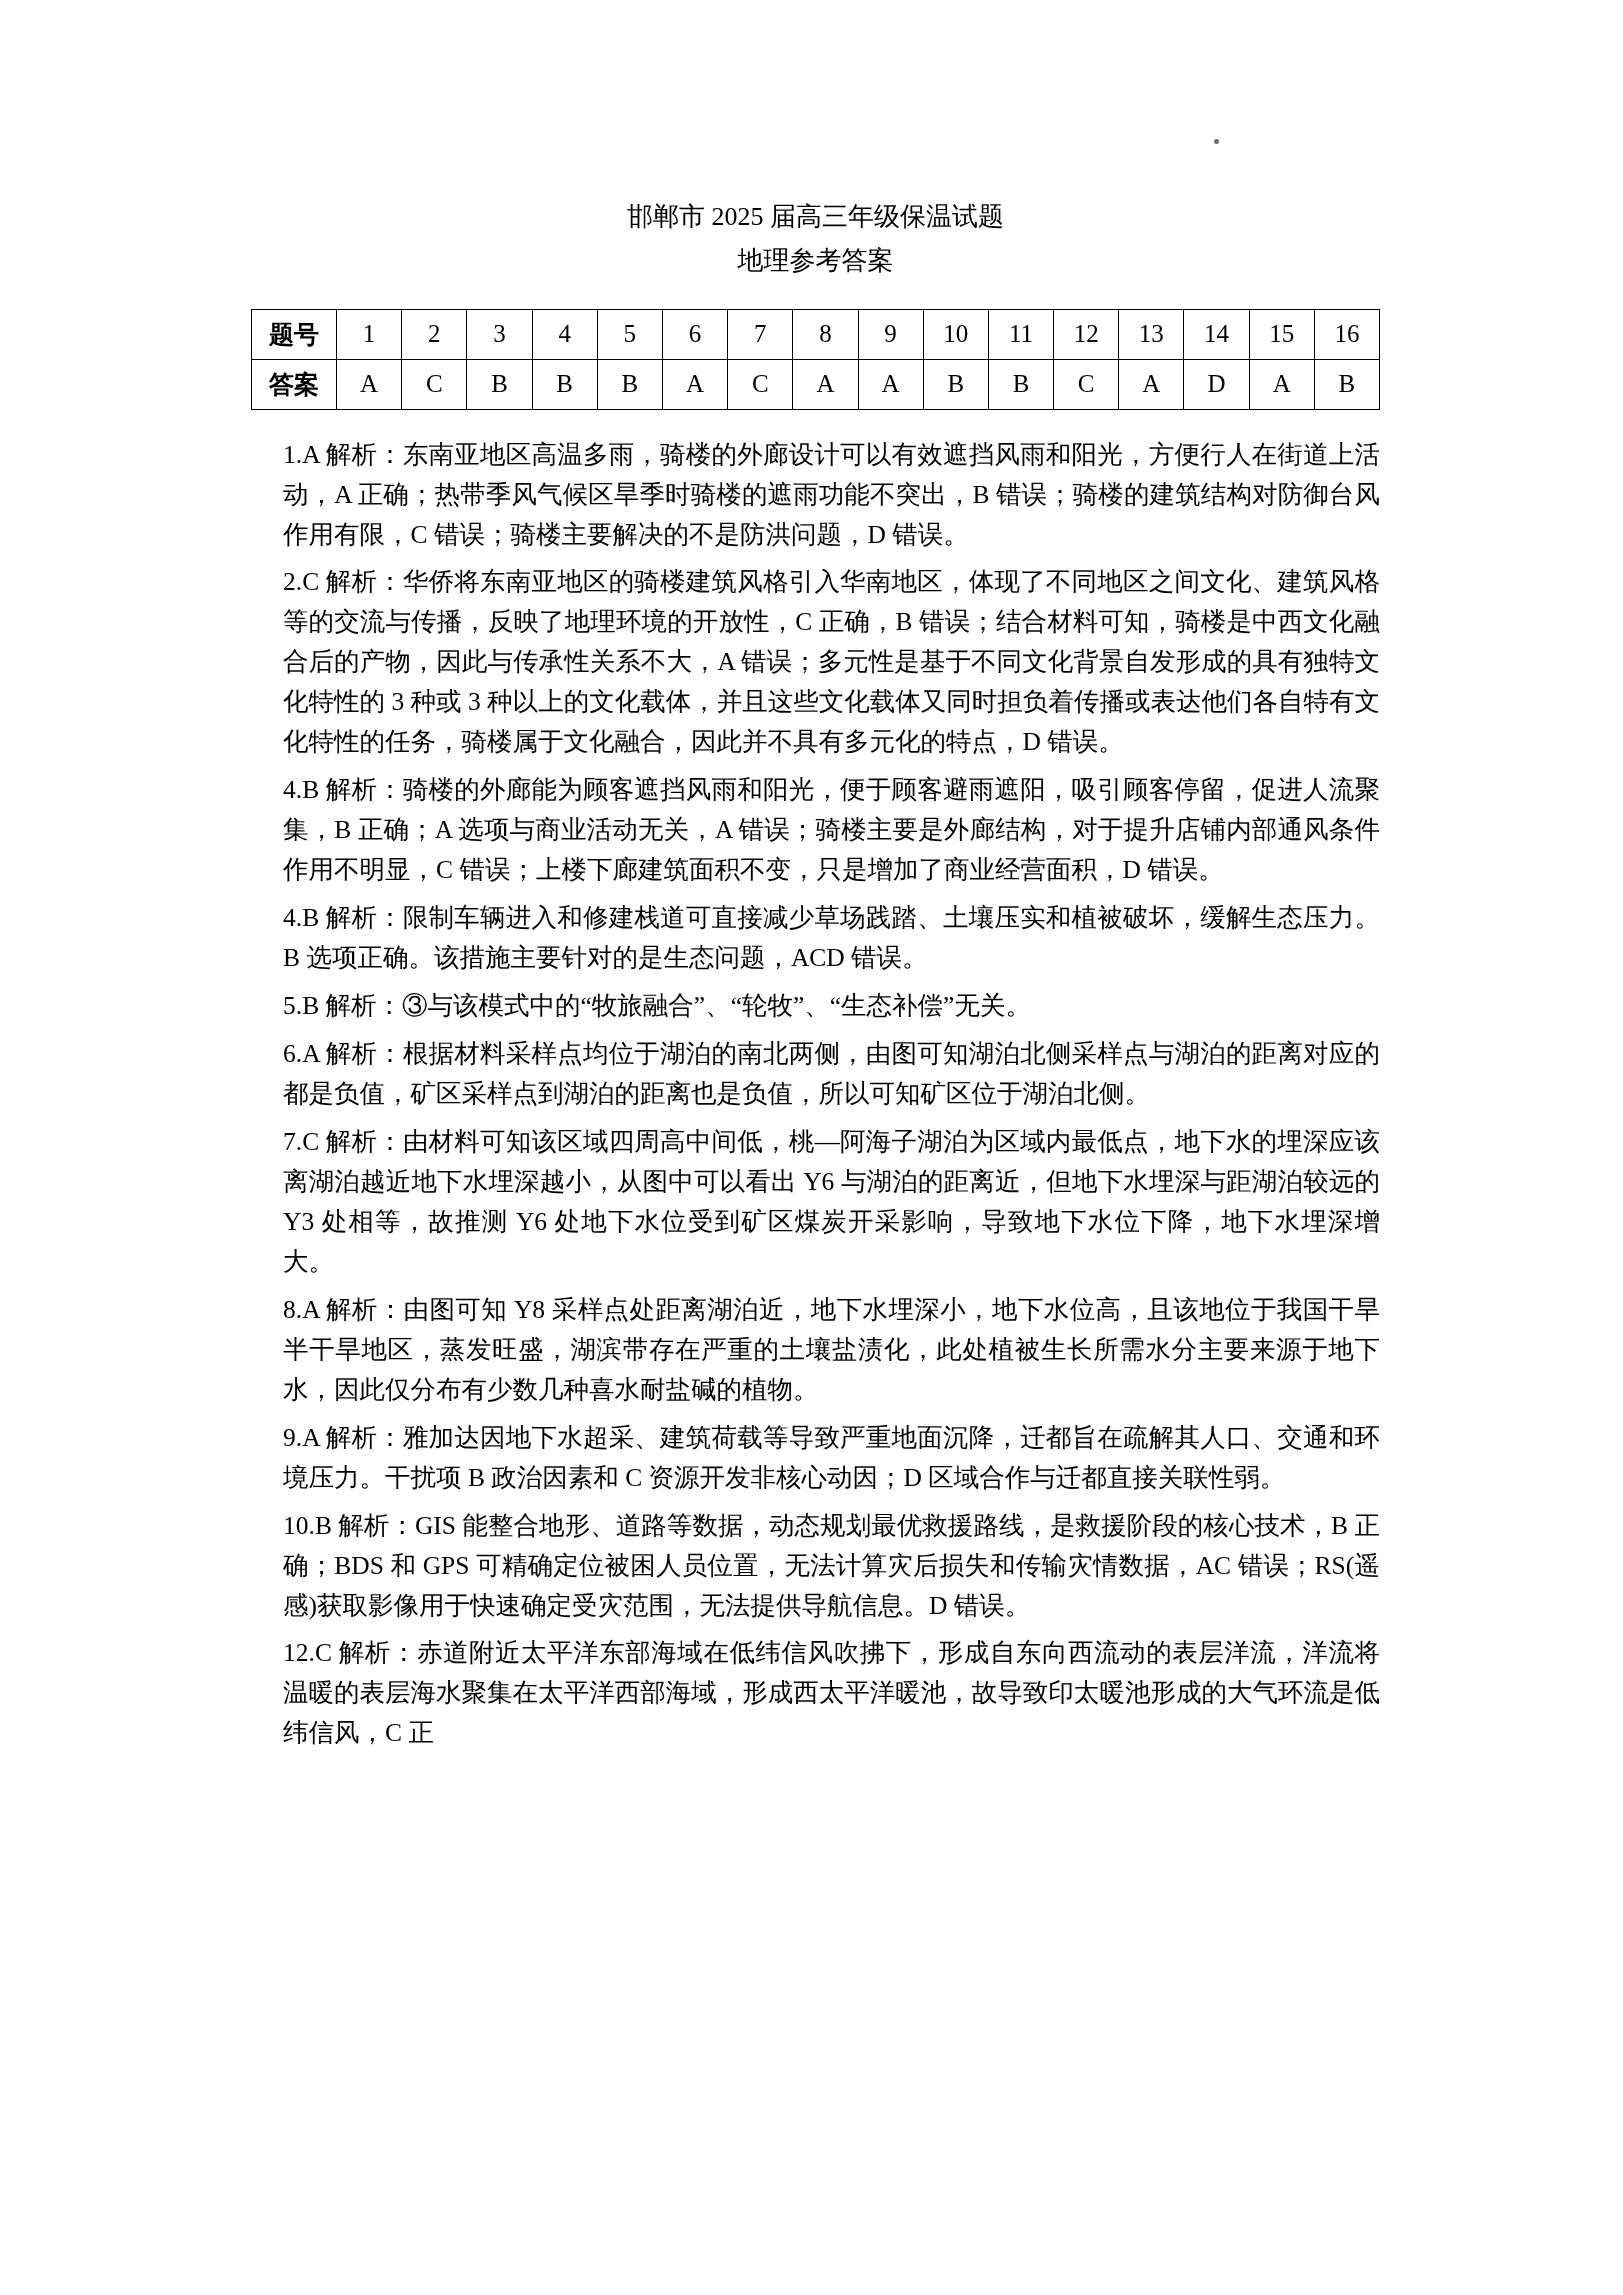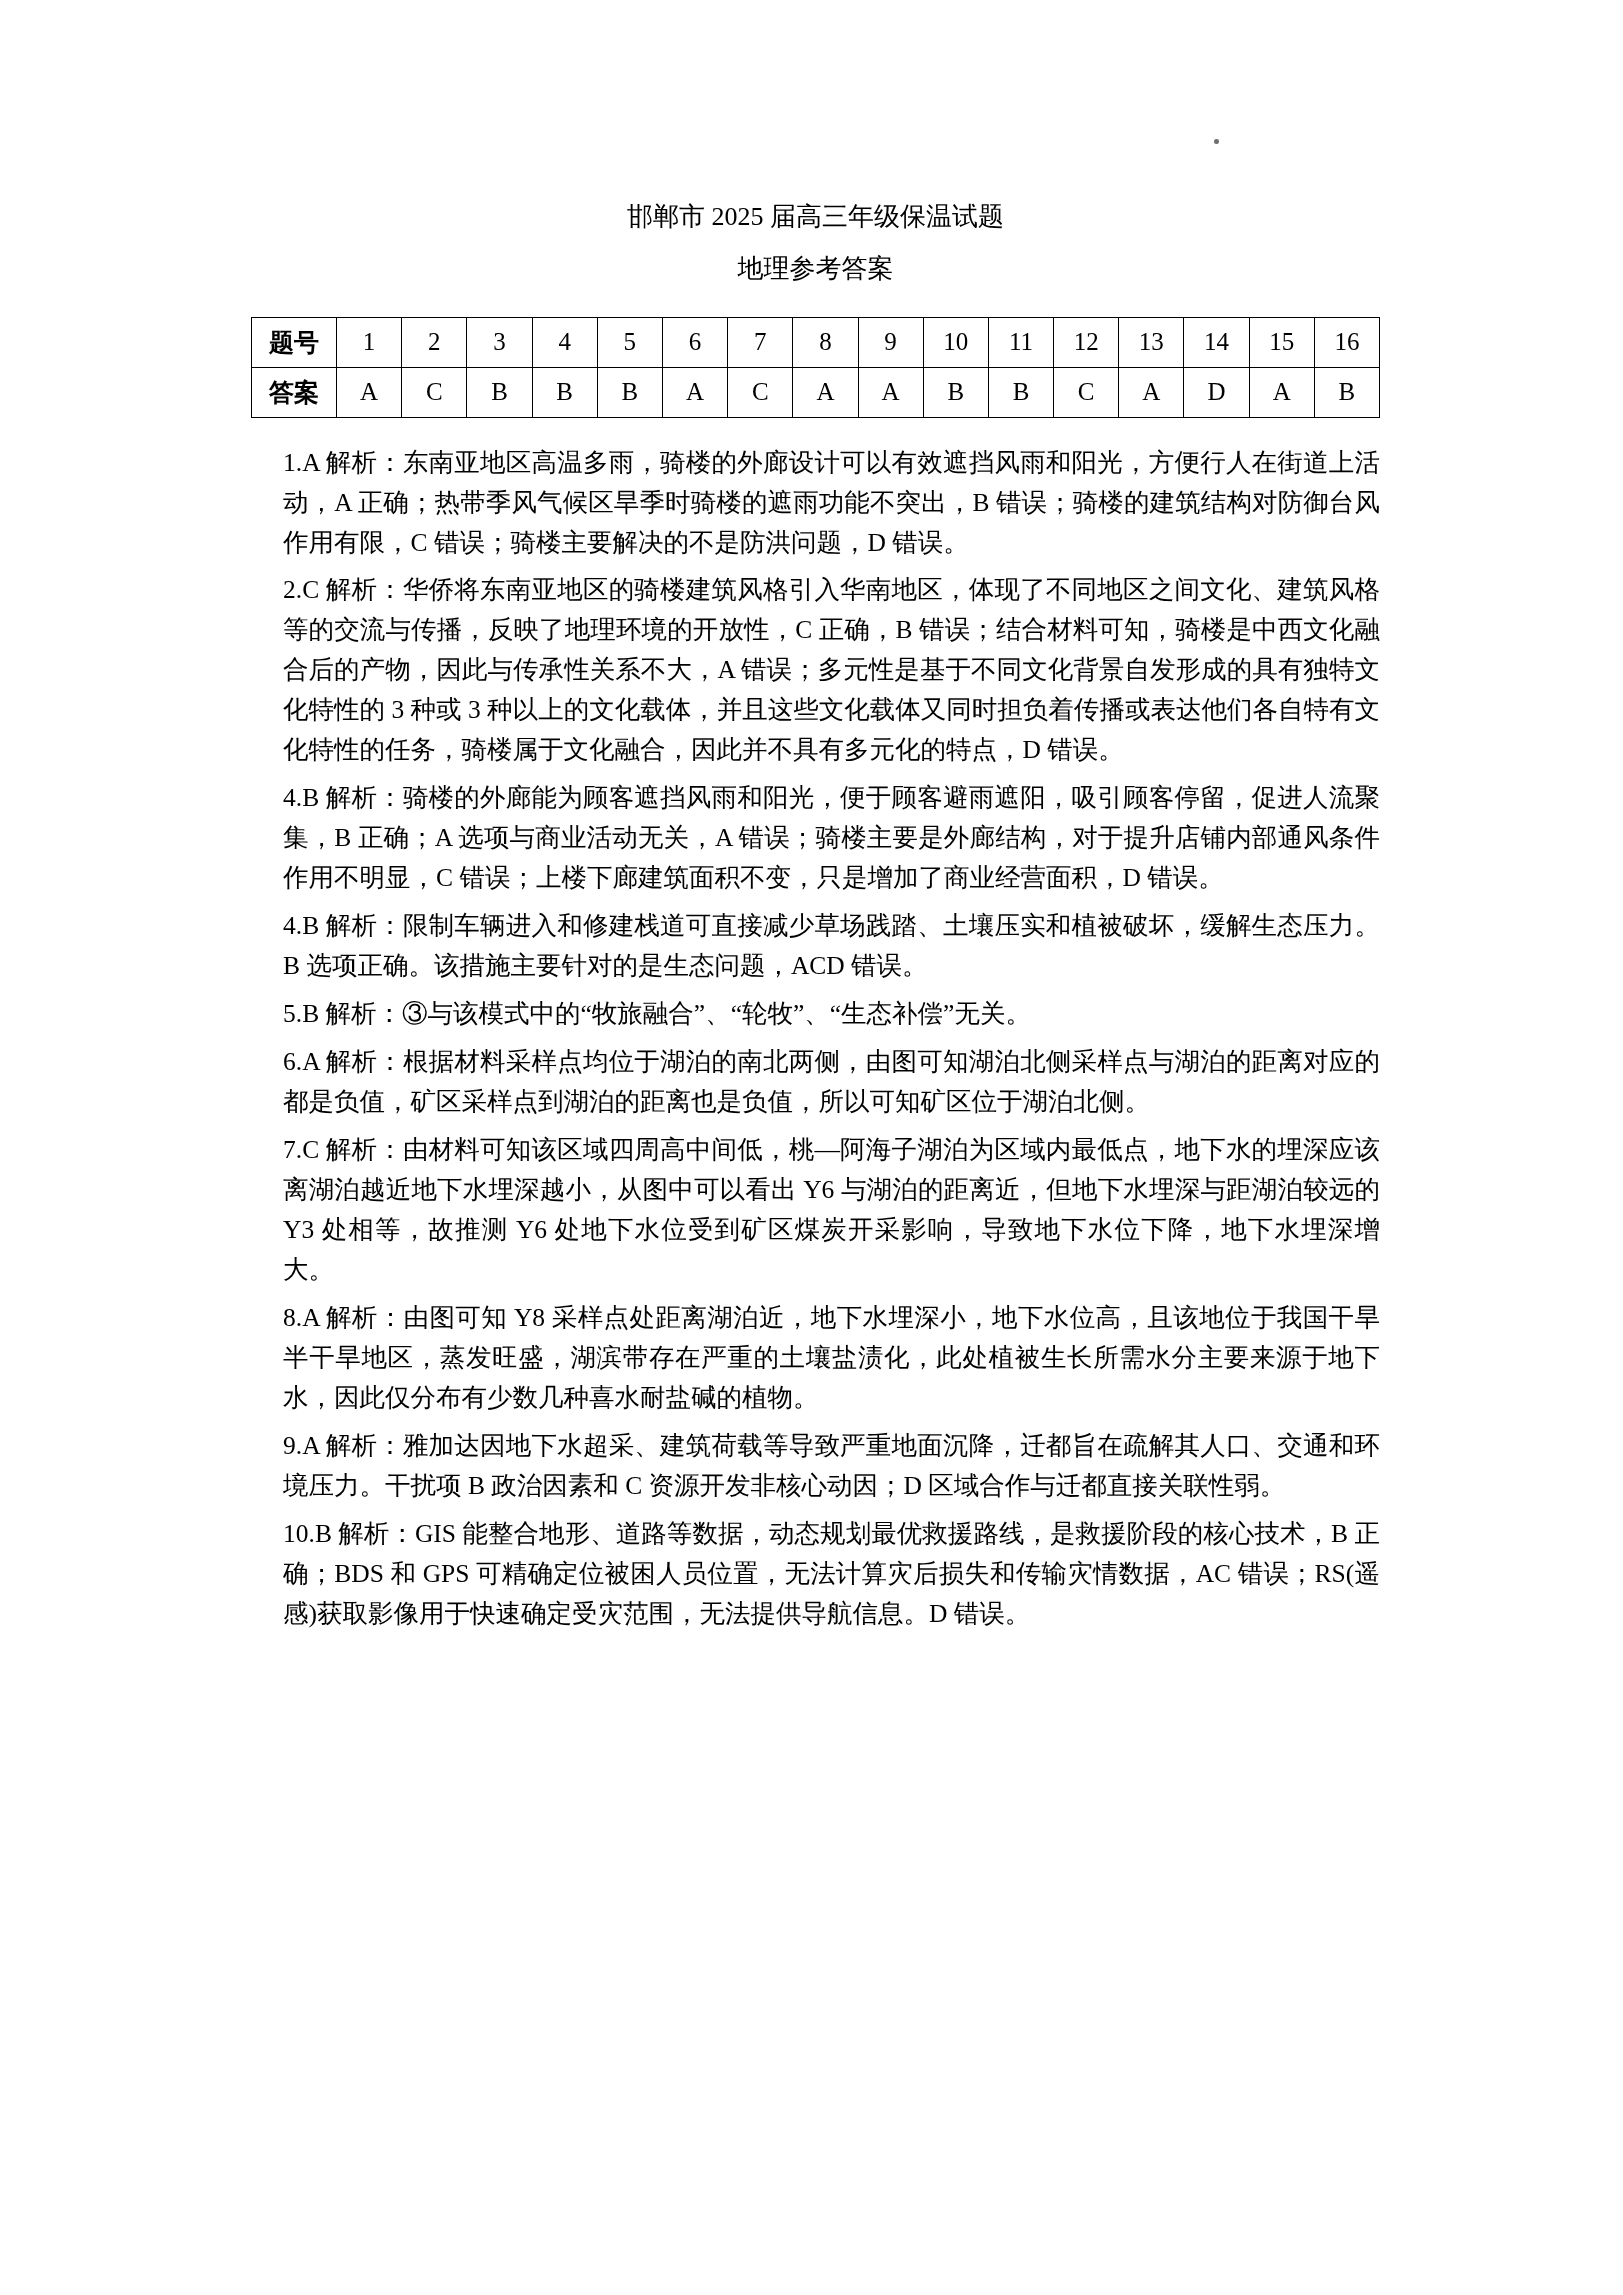--- a/index.html
+++ b/index.html
@@ -23,21 +23,21 @@
     text-align: center;
     font-size: 26px;
     line-height: 41px;
     font-weight: normal;
   }
   .doc-subtitle {
     text-align: center;
     font-size: 26px;
     line-height: 41px;
     font-weight: normal;
-    margin-top: 11px;
+    margin-top: 3px;
   }
   table.answer-key {
     border-collapse: collapse;
     table-layout: fixed;
     width: 100%;
     margin-top: 27.5px;
   }
   table.answer-key th,
   table.answer-key td {
     border: 1.3px solid #000;
@@ -130,16 +130,17 @@
       <p class="para">1.A 解析：东南亚地区高温多雨，骑楼的外廊设计可以有效遮挡风雨和阳光，方便行人在街道上活动，A 正确；热带季风气候区旱季时骑楼的遮雨功能不突出，B 错误；骑楼的建筑结构对防御台风作用有限，C 错误；骑楼主要解决的不是防洪问题，D 错误。</p>
       <p class="para">2.C 解析：华侨将东南亚地区的骑楼建筑风格引入华南地区，体现了不同地区之间文化、建筑风格等的交流与传播，反映了地理环境的开放性，C 正确，B 错误；结合材料可知，骑楼是中西文化融合后的产物，因此与传承性关系不大，A 错误；多元性是基于不同文化背景自发形成的具有独特文化特性的 3 种或 3 种以上的文化载体，并且这些文化载体又同时担负着传播或表达他们各自特有文化特性的任务，骑楼属于文化融合，因此并不具有多元化的特点，D 错误。</p>
       <p class="para">4.B 解析：骑楼的外廊能为顾客遮挡风雨和阳光，便于顾客避雨遮阳，吸引顾客停留，促进人流聚集，B 正确；A 选项与商业活动无关，A 错误；骑楼主要是外廊结构，对于提升店铺内部通风条件作用不明显，C 错误；上楼下廊建筑面积不变，只是增加了商业经营面积，D 错误。</p>
       <p class="para">4.B 解析：限制车辆进入和修建栈道可直接减少草场践踏、土壤压实和植被破坏，缓解生态压力。B 选项正确。该措施主要针对的是生态问题，ACD 错误。</p>
       <p class="para">5.B 解析：③与该模式中的“牧旅融合”、“轮牧”、“生态补偿”无关。</p>
       <p class="para">6.A 解析：根据材料采样点均位于湖泊的南北两侧，由图可知湖泊北侧采样点与湖泊的距离对应的都是负值，矿区采样点到湖泊的距离也是负值，所以可知矿区位于湖泊北侧。</p>
       <p class="para">7.C 解析：由材料可知该区域四周高中间低，桃—阿海子湖泊为区域内最低点，地下水的埋深应该离湖泊越近地下水埋深越小，从图中可以看出 Y6 与湖泊的距离近，但地下水埋深与距湖泊较远的 Y3 处相等，故推测 Y6 处地下水位受到矿区煤炭开采影响，导致地下水位下降，地下水埋深增大。</p>
       <p class="para">8.A 解析：由图可知 Y8 采样点处距离湖泊近，地下水埋深小，地下水位高，且该地位于我国干旱半干旱地区，蒸发旺盛，湖滨带存在严重的土壤盐渍化，此处植被生长所需水分主要来源于地下水，因此仅分布有少数几种喜水耐盐碱的植物。</p>
       <p class="para">9.A 解析：雅加达因地下水超采、建筑荷载等导致严重地面沉降，迁都旨在疏解其人口、交通和环境压力。干扰项 B 政治因素和 C 资源开发非核心动因；D 区域合作与迁都直接关联性弱。</p>
       <p class="para">10.B 解析：GIS 能整合地形、道路等数据，动态规划最优救援路线，是救援阶段的核心技术，B 正确；BDS 和 GPS 可精确定位被困人员位置，无法计算灾后损失和传输灾情数据，AC 错误；RS(遥感)获取影像用于快速确定受灾范围，无法提供导航信息。D 错误。</p>
+      <p class="para">12.C 解析：赤道附近太平洋东部海域在低纬信风吹拂下，形成自东向西流动的表层洋流，洋流将温暖的表层海水聚集在太平洋西部海域，形成西太平洋暖池，故导致印太暖池形成的大气环流是低纬信风，C 正</p>
     </div>
 
 </div>
 
 
 </body></html>

